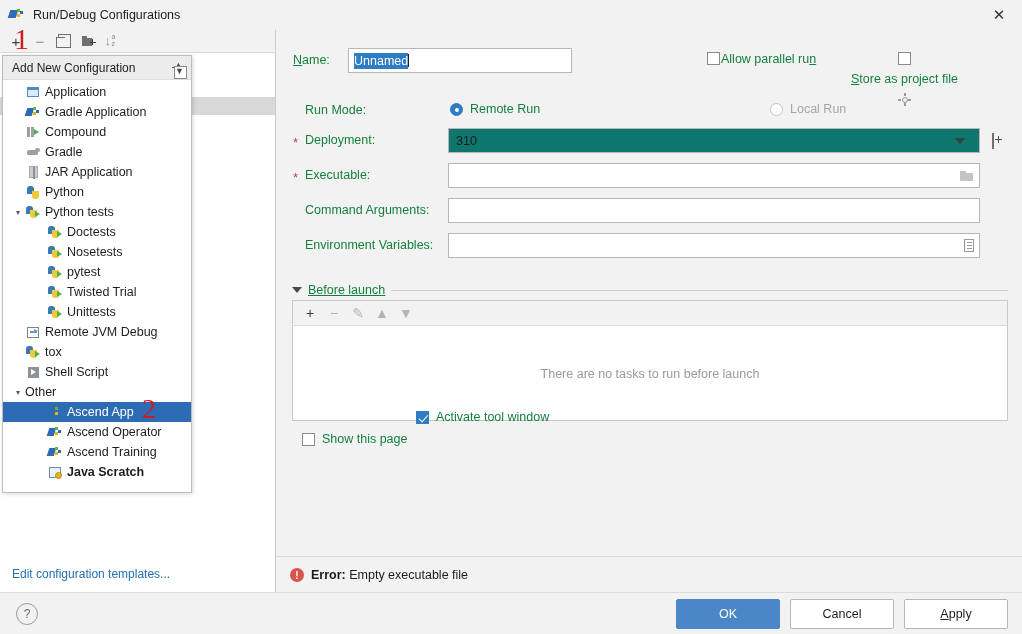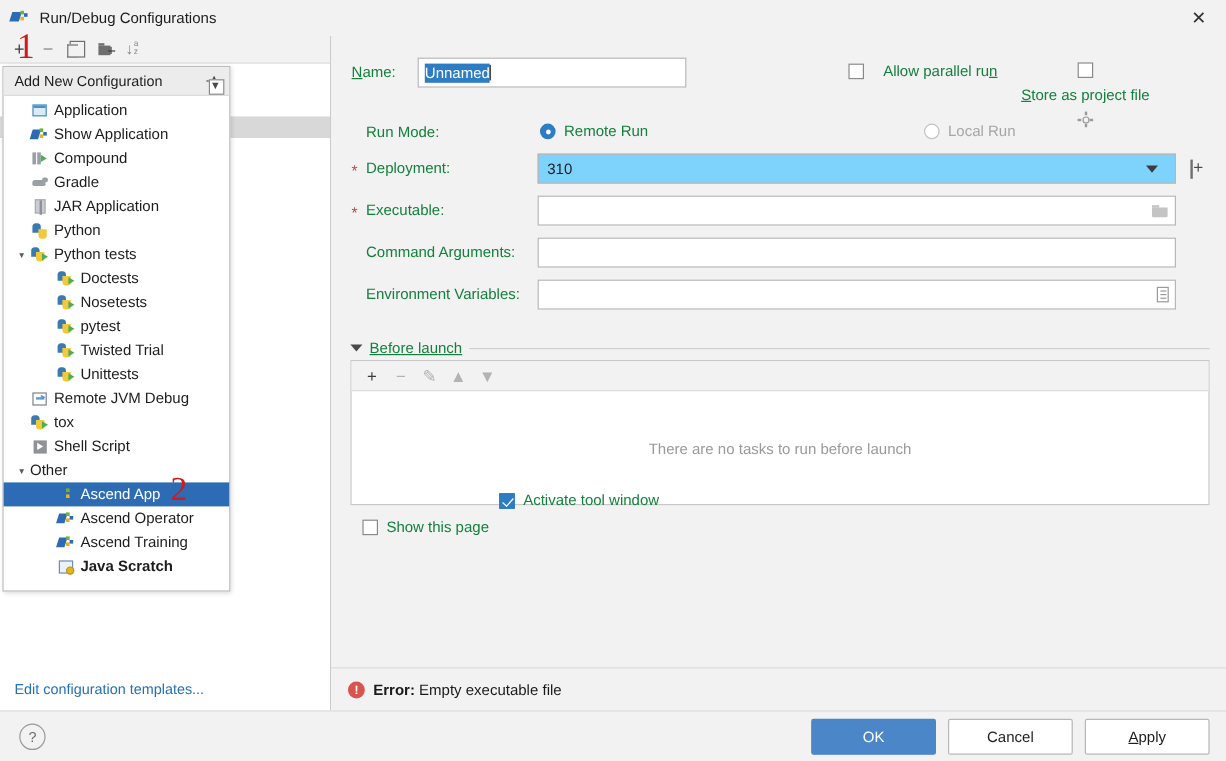--- a/index.html
+++ b/index.html
@@ -151,21 +151,21 @@
 
   .txtinput {
     background: #ffffff; border: 1px solid #b7b7b7; box-sizing: border-box;
     font-family: "Liberation Sans", sans-serif; font-size: 12.5px; color: #1d1d1d;
     padding: 0 5px; display: flex; align-items: center;
   }
   .sel-text { background: #2d7cc4; color: #ffffff; padding: 1px 0; }
   .caret { display:inline-block; width:1px; height:13px; background:#1d1d1d; margin-left:0px; }
 
   .combo {
-    background: #7dd3fc; border: 1px solid #b7b7b7; box-sizing: border-box;
+    background: #0f766e; border: 1px solid #b7b7b7; box-sizing: border-box;
     display: flex; align-items: center; justify-content: space-between;
     font-size: 12.5px; padding: 0 14px 0 7px;
   }
   .chev { width:0;height:0;border-left:5px solid transparent;border-right:5px solid transparent;border-top:6px solid #3c3c3c; }
 
   .plusbox { width: 13px; height: 13px; border: 1px solid #6f6f6f; position: relative; box-sizing:border-box; }
   .plusbox:after{content:"";position:absolute;left:2px;top:5px;width:7px;height:1.3px;background:#4a4a4a;}
   .plusbox:before{content:"";position:absolute;left:5px;top:2px;width:1.3px;height:7px;background:#4a4a4a;}
 
   .folderico { width:14px;height:11px;position:relative; }
@@ -288,21 +288,21 @@
         <div class="trow">
           <span class="indent-1" style="display:flex;align-items:center;">
             <span class="ticon">
               <span class="ico-ascend">
                 <span class="a1"></span>
                 <span class="a2"></span>
                 <span class="a3"></span>
                 <span class="a4"></span>
               </span>
             </span>
-            <span class="tlabel">Show Application</span>
+            <span class="tlabel">Gradle Application</span>
           </span>
         </div>
         <div class="trow">
           <span class="indent-1" style="display:flex;align-items:center;">
             <span class="ticon">
               <span class="ico-compound">
                 <span class="l1"></span>
                 <span class="l2"></span>
                 <span class="tri"></span>
               </span>
@@ -500,21 +500,21 @@
   <div class="rightpane">
 
     <div style="position:absolute;left:17px;top:23px;" class="form-label">
       <span class="mn">N</span><span>ame:</span>
     </div>
     <div class="txtinput" style="position:absolute;left:72px;top:18px;width:224px;height:25px;">
       <span class="sel-text">Unnamed</span>
         <span class="caret"></span>
     </div>
 
-    <div style="position:absolute;left:431px;top:22px;display:flex;align-items:flex-end;gap:16px;">
+    <div style="position:absolute;left:431px;top:22px;display:flex;align-items:flex-start;gap:1px;">
       <span class="cb"></span>
       <span class="form-label">Allow parallel ru<span class="mn">n</span></span>
     </div>
 
     <div style="position:absolute;left:575px;top:22px;display:flex;align-items:center;gap:7px;flex-direction:column;">
       <span class="cb"></span>
       <span class="form-label"><span class="mn">S</span>tore as project file</span>
       <span class="gearico">
         <span class="gc"></span>
         <span class="sp" style="left:5.5px;top:0;width:2px;height:3px;"></span>
@@ -562,21 +562,21 @@
     <div style="position:absolute;left:29px;top:208px;" class="form-label">Environment Variables:</div>
     <div class="txtinput" style="position:absolute;left:172px;top:203px;width:532px;height:25px;justify-content:space-between;">
       <span></span>
       <span class="listico">
           <i style="top:2px;"></i>
           <i style="top:5px;"></i>
           <i style="top:8px;"></i>
         </span>
     </div>
 
-    <div class="section-head" style="position:absolute;left:16px;top:253px;width:716px;">
+    <div class="section-head" style="position:absolute;left:16px;top:253px;width:716px;text-decoration:underline;">
       <span class="tri-down"></span>
       <span class="form-label mn">Before launch</span>
       <span class="hr"></span>
     </div>
 
     <div class="bl-box" style="position:absolute;left:16px;top:270px;width:716px;height:121px;">
       <div class="bl-toolbar">
         <span class="bl-btn on">
             <span>+</span>
           </span>

